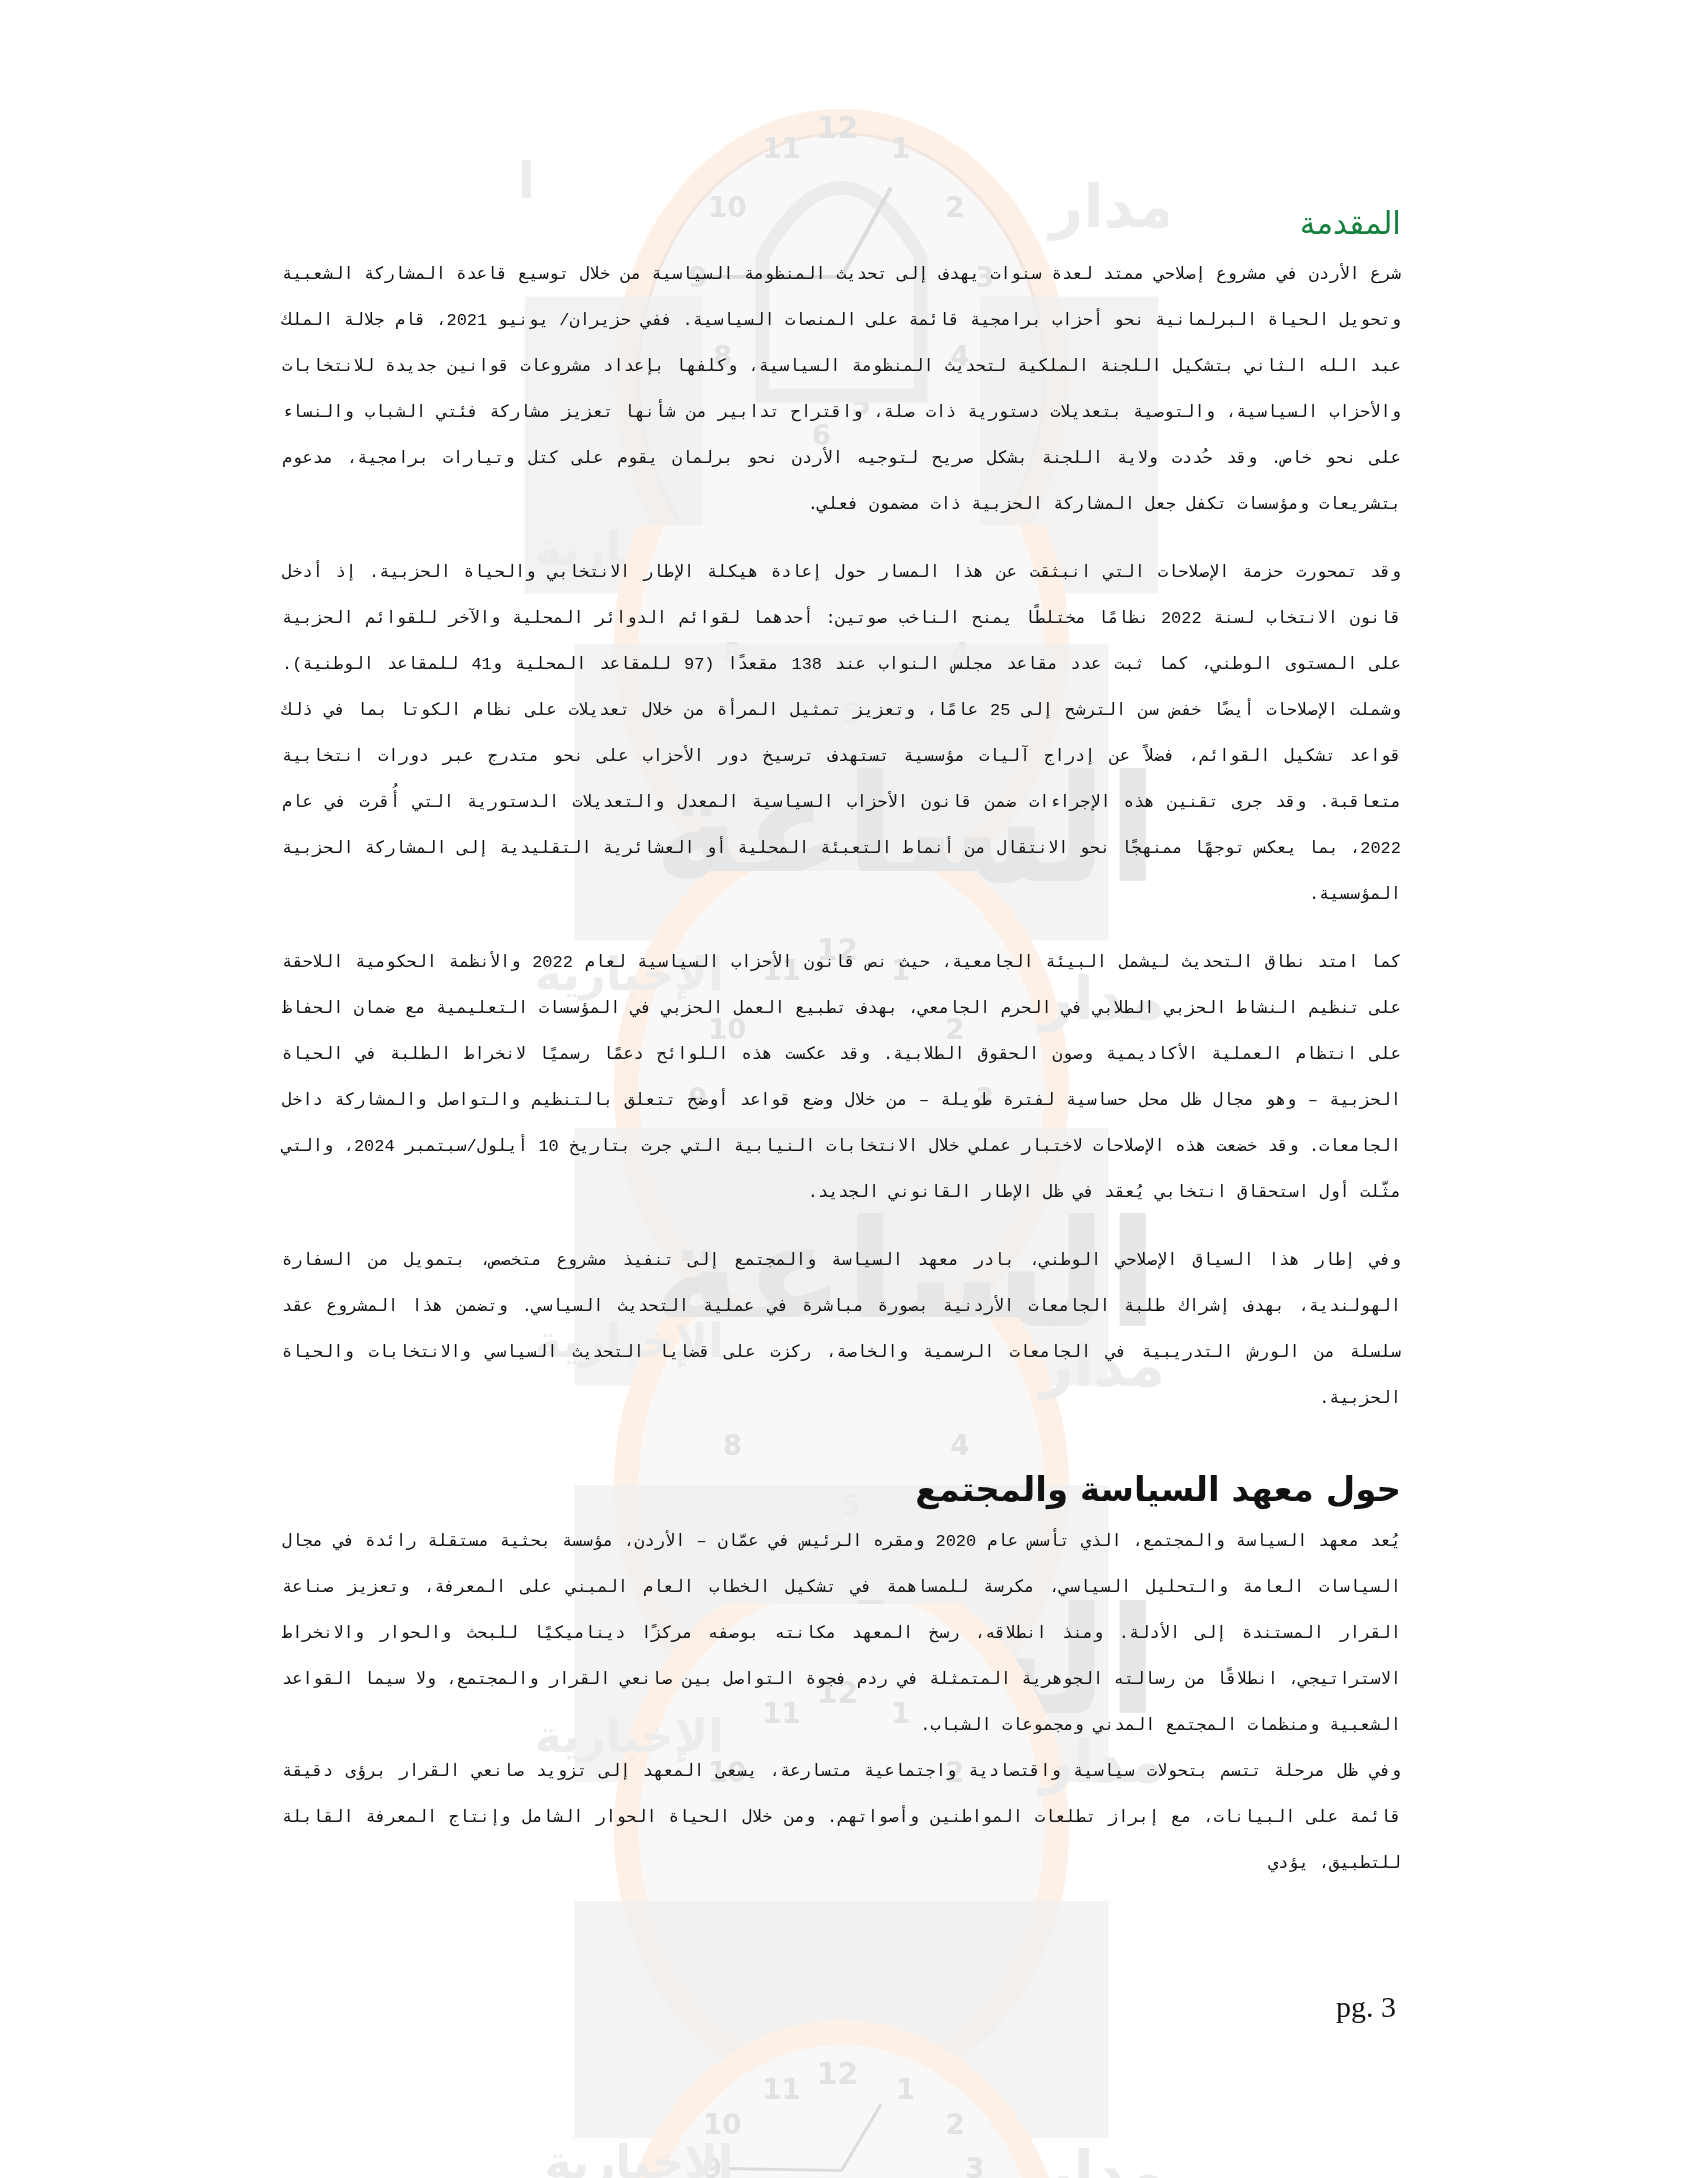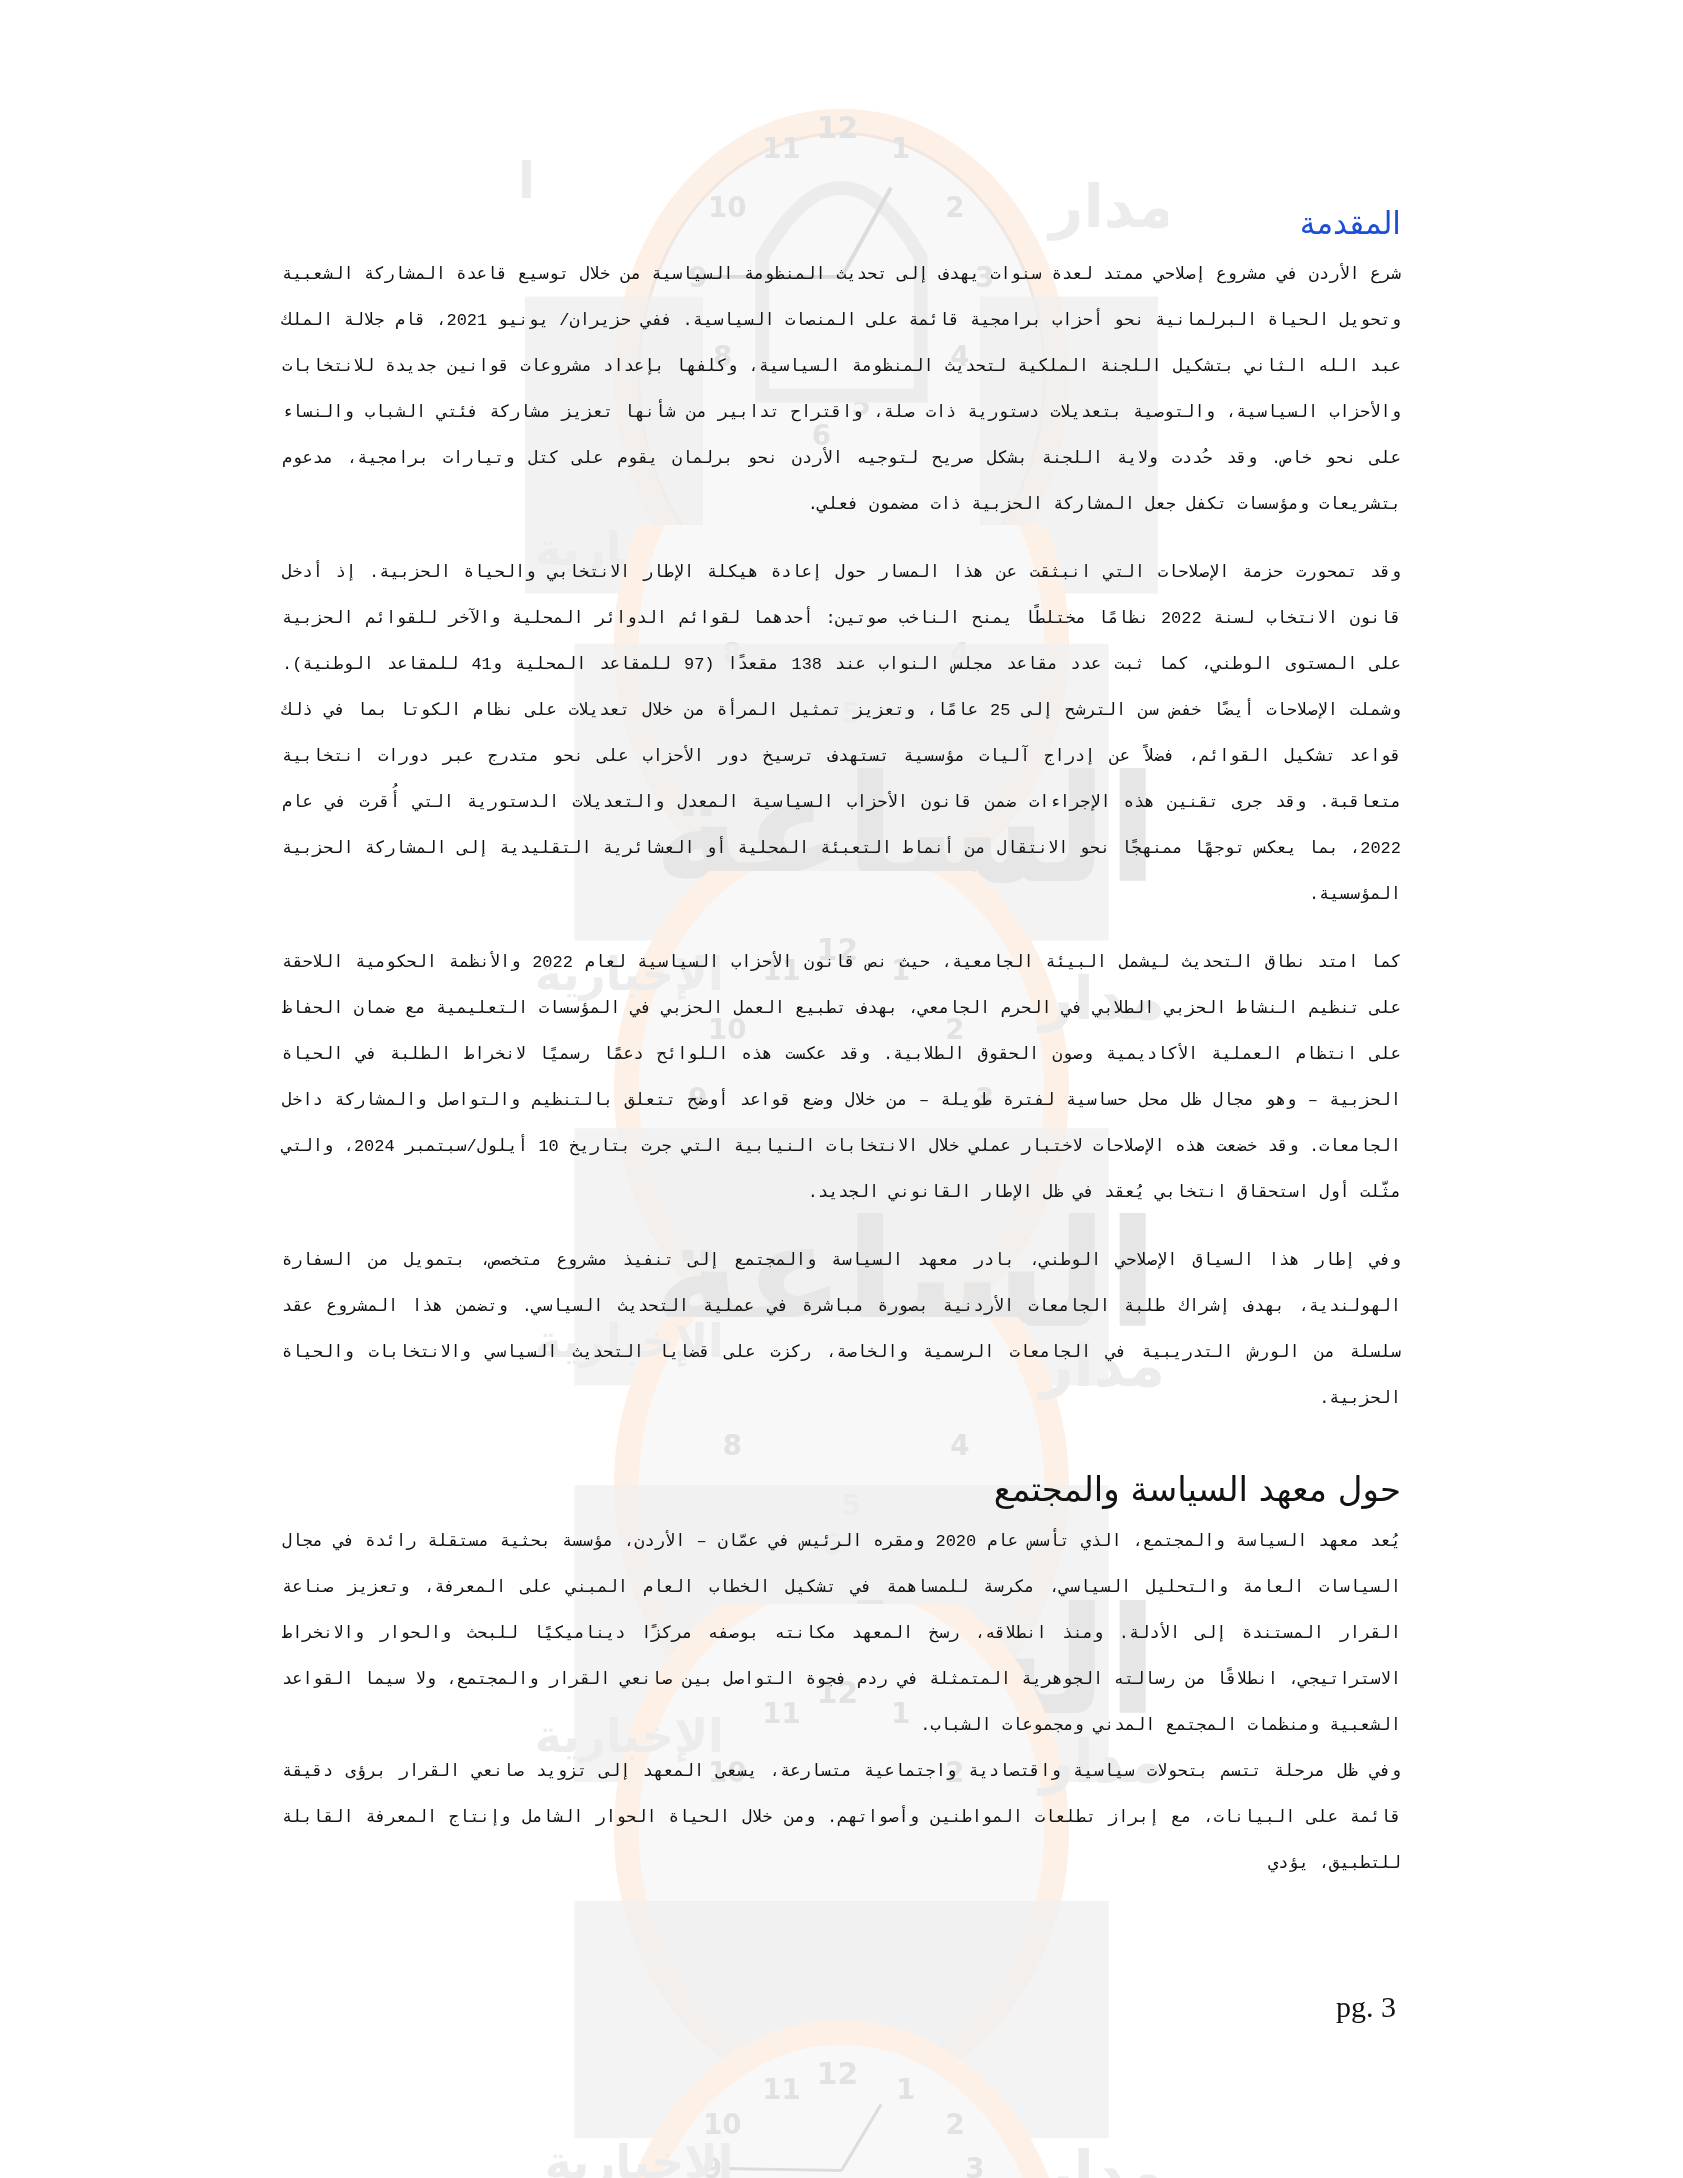--- a/index.html
+++ b/index.html
@@ -33,25 +33,25 @@
       width: 1119px;
       z-index: 1;
       direction: rtl;
       text-align: justify;
     }
     .h1 {
       font-size: 31px;
       font-weight: normal;
       margin: 0 0 4px 0;
       line-height: 50px;
-      color: #1d4ed8;
+      color: #15803d;
     }
     .h2 {
       font-size: 34px;
-      font-weight: normal;
+      font-weight: bold;
       margin: 0 0 2px 0;
       line-height: 55px;
       color: #111;
     }
     .p {
       font-family: Liberation Mono, monospace;
       font-size: 17px;
       line-height: 46px;
       margin: 0;
       text-align-last: right;

